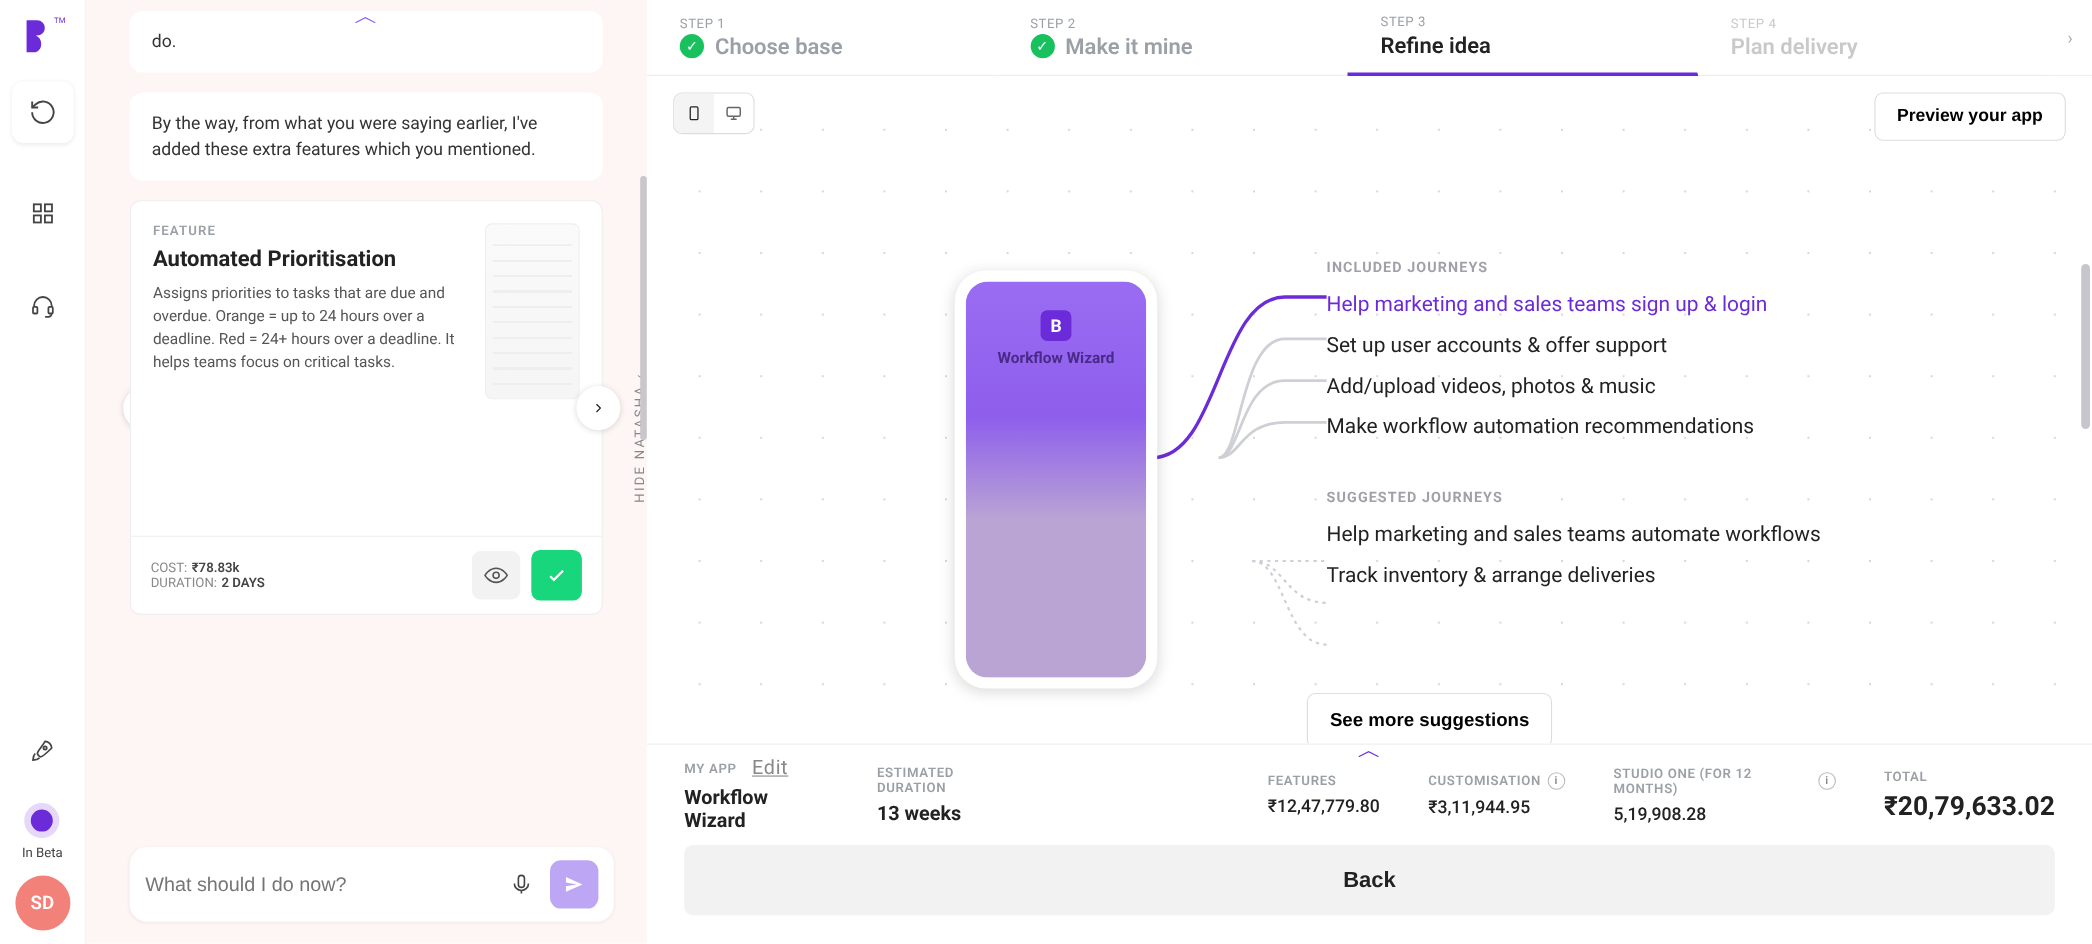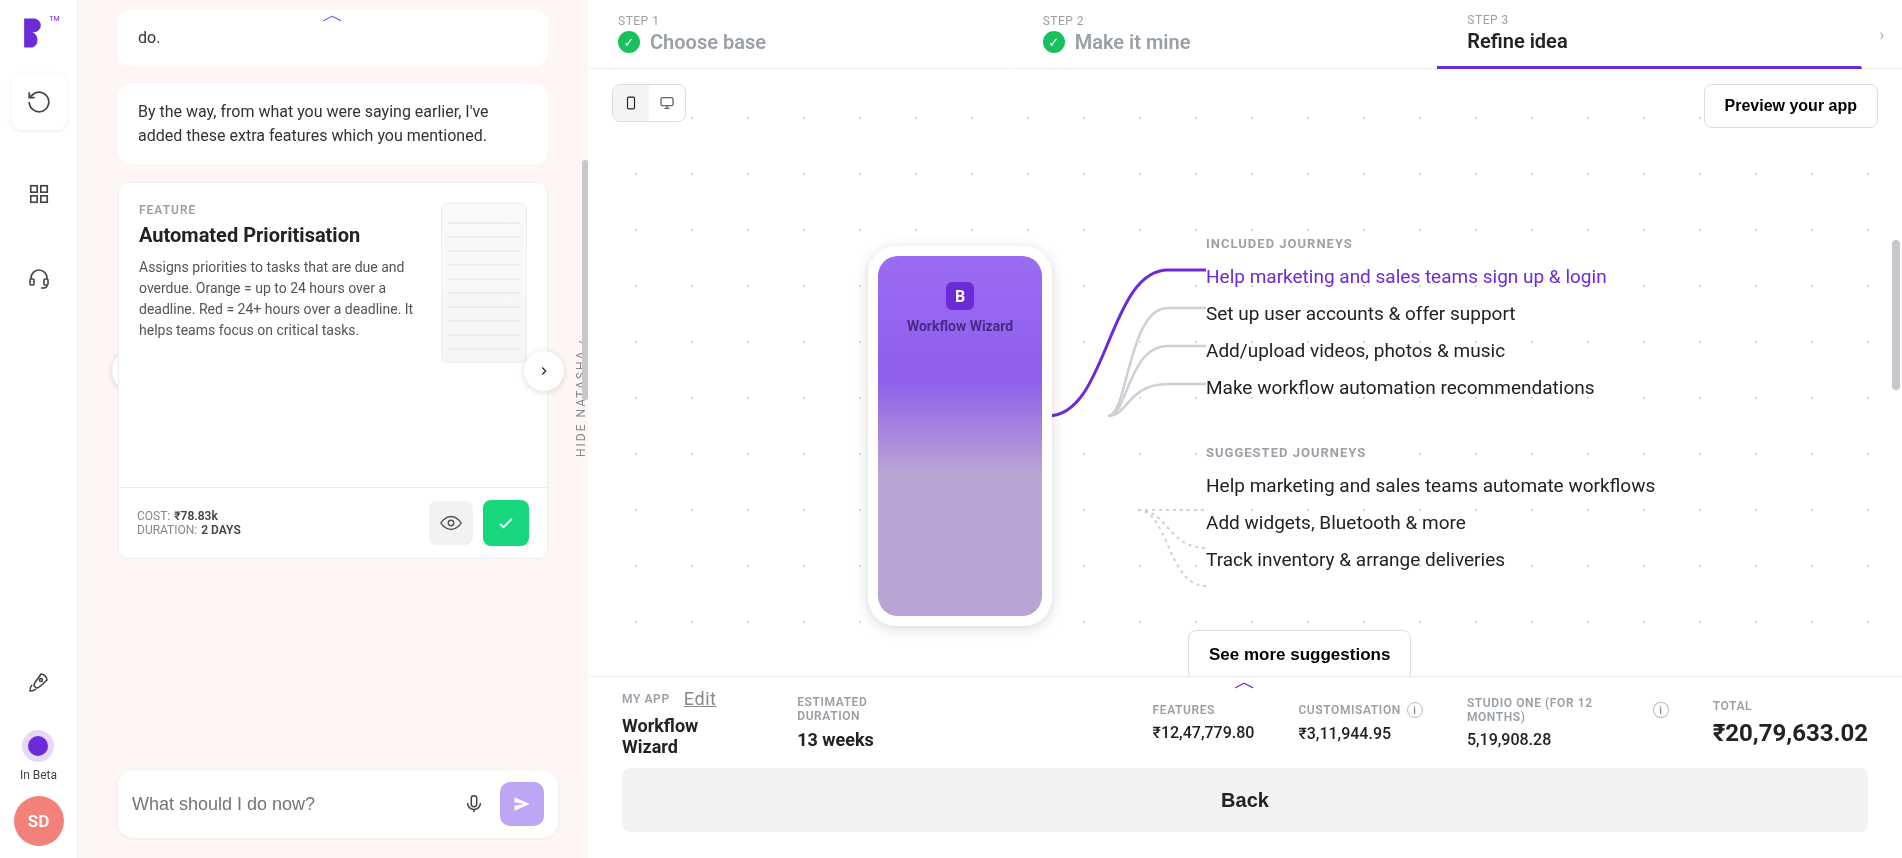--- a/index.html
+++ b/index.html
@@ -236,20 +236,26 @@
             <div class="step-check">✓</div>
             <div class="step-title">Make it mine</div>
           </div>
       </div>
       <div class="step active">
         <div class="step-num">STEP 3</div>
         <div class="step-row">
             <div class="step-title">Refine idea</div>
           </div>
       </div>
+      <div class="step future">
+        <div class="step-num">STEP 4</div>
+        <div class="step-row">
+            <div class="step-title">Plan delivery</div>
+          </div>
+      </div>
       <div class="step-arrow">›</div>
     </div>
 
     <div class="canvas">
       <div class="device-row">
         <div class="dev-btn active">
           <svg width="14" height="20" viewBox="0 0 24 24" fill="none" stroke="#222" stroke-width="2">
               <rect x="6" y="2" width="12" height="20" rx="2"></rect>
             </svg>
         </div>
@@ -285,21 +291,20 @@
       <div class="journeys">
         <div class="j-head">INCLUDED JOURNEYS</div>
         <div class="j-item active">Help marketing and sales teams sign up &amp; login</div>
         <div class="j-item">Set up user accounts &amp; offer support</div>
         <div class="j-item">Add/upload videos, photos &amp; music</div>
         <div class="j-item trunc">Make workflow automation recommendations</div>
 
         <div class="j-sug">
           <div class="j-head">SUGGESTED JOURNEYS</div>
           <div class="j-item">Help marketing and sales teams automate workflows</div>
-          <div class="j-item">Add widgets, Bluetooth &amp; more</div>
           <div class="j-item">Track inventory &amp; arrange deliveries</div>
         </div>
       </div>
 
       <button class="see-more">See more suggestions</button>
       <div class="mini-scroll"></div>
     </div>
 
     <div class="summary">
       <div class="sum-chev">︿</div>

